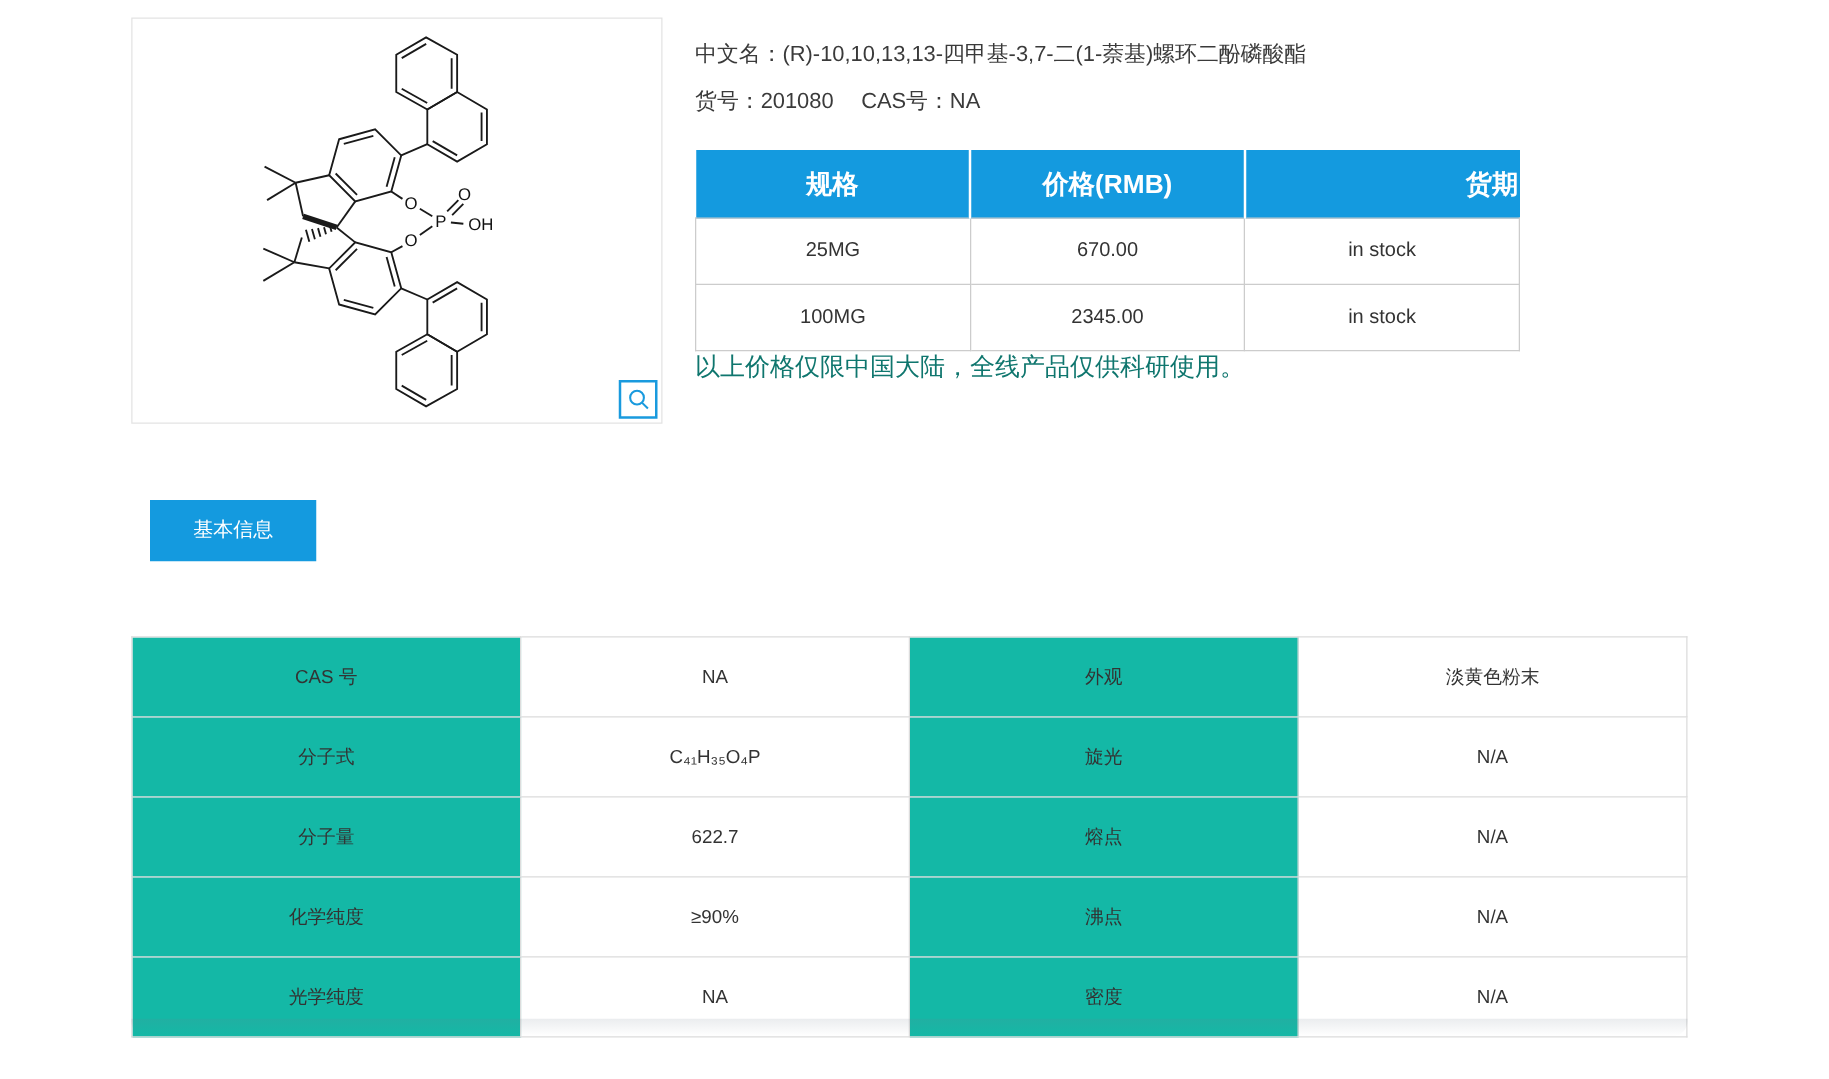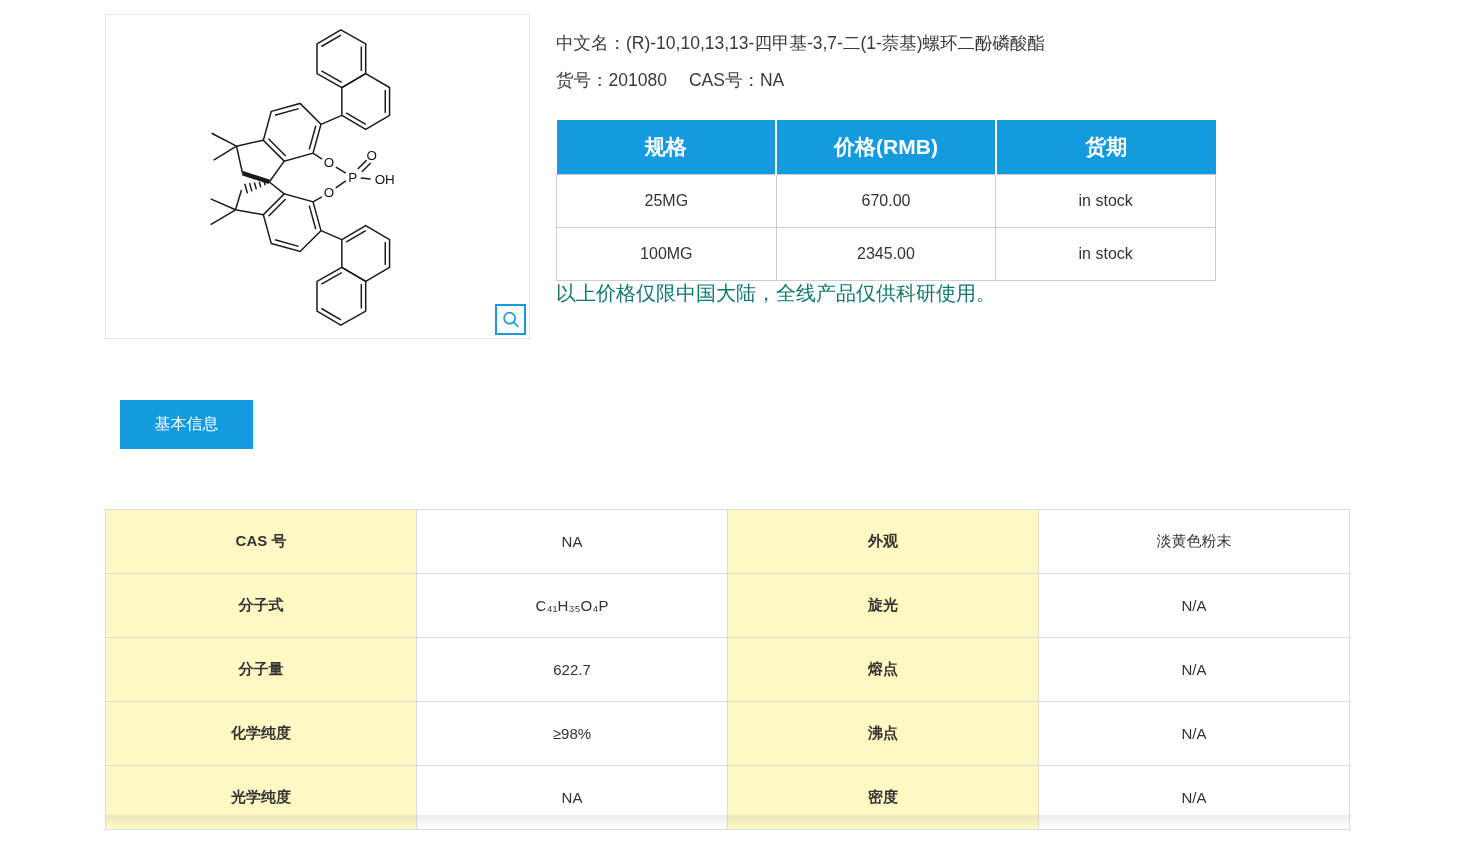--- a/index.html
+++ b/index.html
@@ -28,41 +28,41 @@
   .t2 .sep{display:inline-block;width:22px;}
 
   
   .price-table{
     left:556px;top:120px;width:660px;border-collapse:collapse;table-layout:fixed;
   }
   .price-table th{
     background:#149adf;color:#fff;font-size:21px;font-weight:bold;height:52px;
     border-right:2px solid #ffffff;
   }
-  .price-table th:last-child{border-right:none;}
+  .price-table th:last-child{border-right:none;text-align:right;}
   .price-table td{
     height:50px;border:1px solid #cccccc;text-align:center;
     font-size:16px;color:#333;background:#fff;margin-left:24px;
   }
   .price-note{left:556px;top:280px;font-size:20px;color:#0f766e;}
 
   
   .tab-btn{
     left:107px;top:400px;width:133px;height:49px;background:#149adf;color:#fff;
     font-size:16px;border:none;cursor:pointer;font-family:inherit;margin-left:13px;
   }
 
   
   .info-table{
     left:105px;top:509px;width:1245px;border-collapse:collapse;table-layout:fixed;
   }
   .info-table td{
     height:61px;border:1px solid #dcdcdc;text-align:center;font-size:15px;color:#333;background:#fff;
   }
-  .info-table td.lbl{background:#fef9c3;font-weight:bold;margin-left:19px;}
+  .info-table td.lbl{background:#14b8a6;font-weight:normal;margin-left:19px;}
 
   .table-shadow{
     left:105px;top:815px;width:1245px;height:14px;
     background:linear-gradient(to bottom, rgba(110,125,140,0.14), rgba(255,255,255,0));
     border-radius:0 0 12px 12px;
   }
 
   .mol-label{font-size:13.5px;fill:#111;font-family:"Liberation Sans","DejaVu Sans",sans-serif;}
 </style>
 </head>
@@ -178,21 +178,21 @@
       <td>N/A</td>
     </tr>
     <tr>
       <td class="lbl">分子量</td>
       <td>622.7</td>
       <td class="lbl">熔点</td>
       <td>N/A</td>
     </tr>
     <tr>
       <td class="lbl">化学纯度</td>
-      <td>≥98%</td>
+      <td>≥90%</td>
       <td class="lbl">沸点</td>
       <td>N/A</td>
     </tr>
     <tr>
       <td class="lbl">光学纯度</td>
       <td>NA</td>
       <td class="lbl">密度</td>
       <td>N/A</td>
     </tr>
   </tbody>

